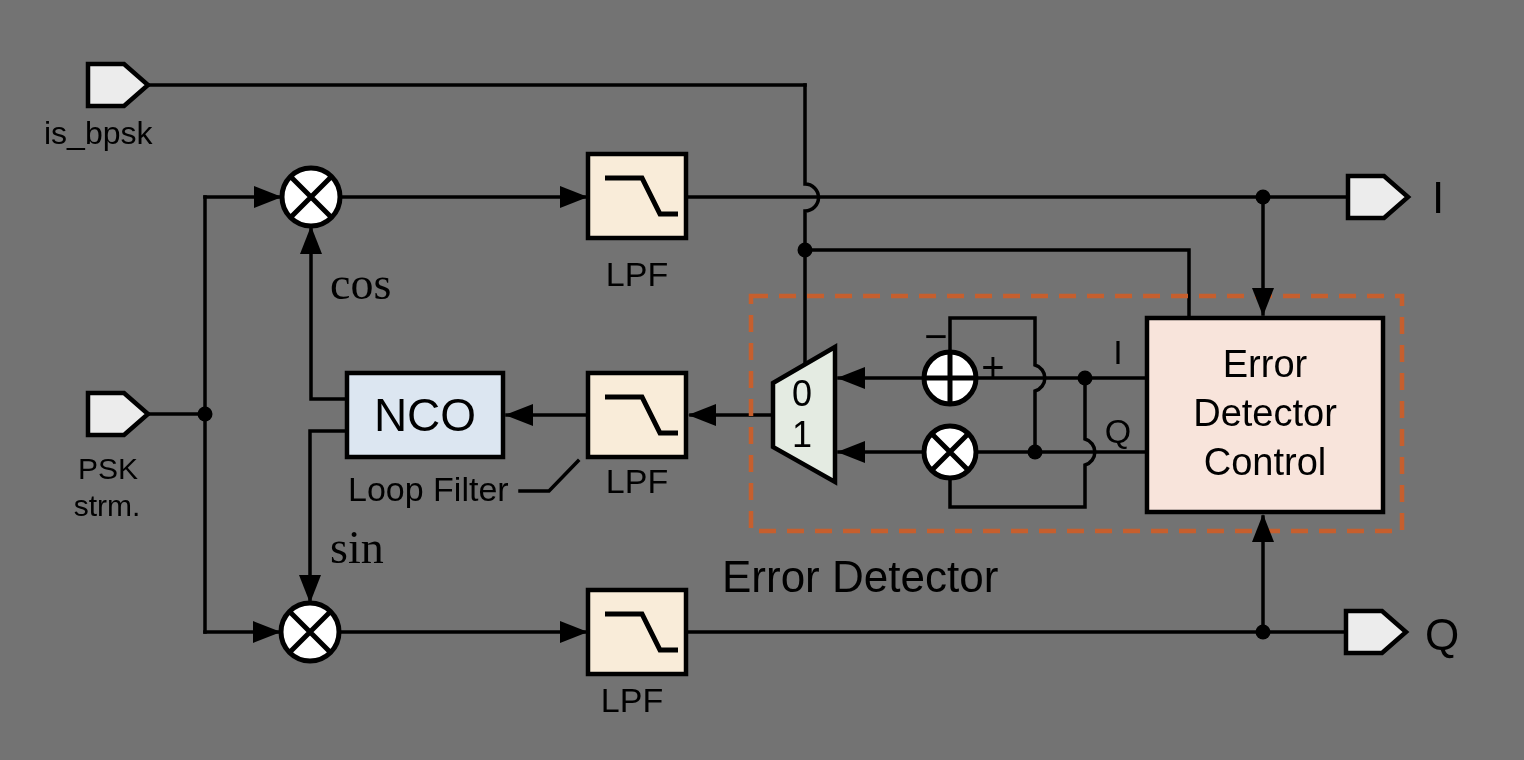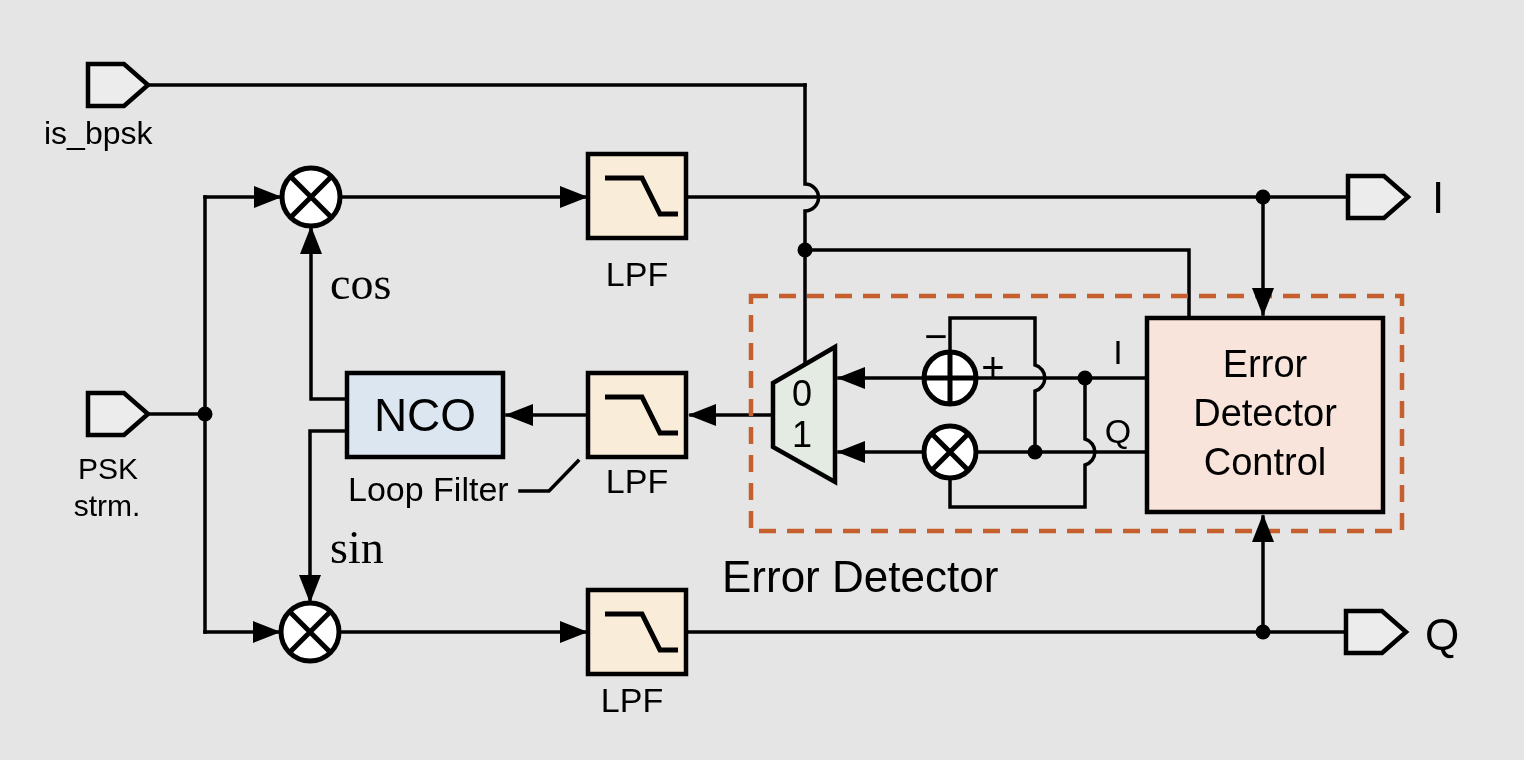--- a/index.html
+++ b/index.html
@@ -1,16 +1,16 @@
 <!DOCTYPE html>
 <html><head>
 <meta charset="utf-8">
 <style>
   html,body{margin:0;padding:0;background:#fff;}
-  .stage{position:relative;width:1524px;height:760px;background:#e5e5e5;overflow:hidden;}
+  .stage{position:relative;width:1524px;height:760px;background:#737373;overflow:hidden;}
   svg{display:block;}
   text{font-family:"Liberation Sans",sans-serif;fill:#000;}
   text.serif{font-family:"Liberation Serif","DejaVu Serif",serif;}
   .wire{stroke:#000;stroke-width:3.5;fill:none;stroke-linecap:square;}
   .blockstroke{stroke:#000;stroke-width:4.5;}
   .glyph{stroke:#000;stroke-width:5;fill:none;stroke-linejoin:miter;}
   .circ{stroke:#000;stroke-width:5;fill:#fff;}
   .dot{fill:#000;stroke:none;}
   .arrow{fill:#000;stroke:none;}
 </style>

